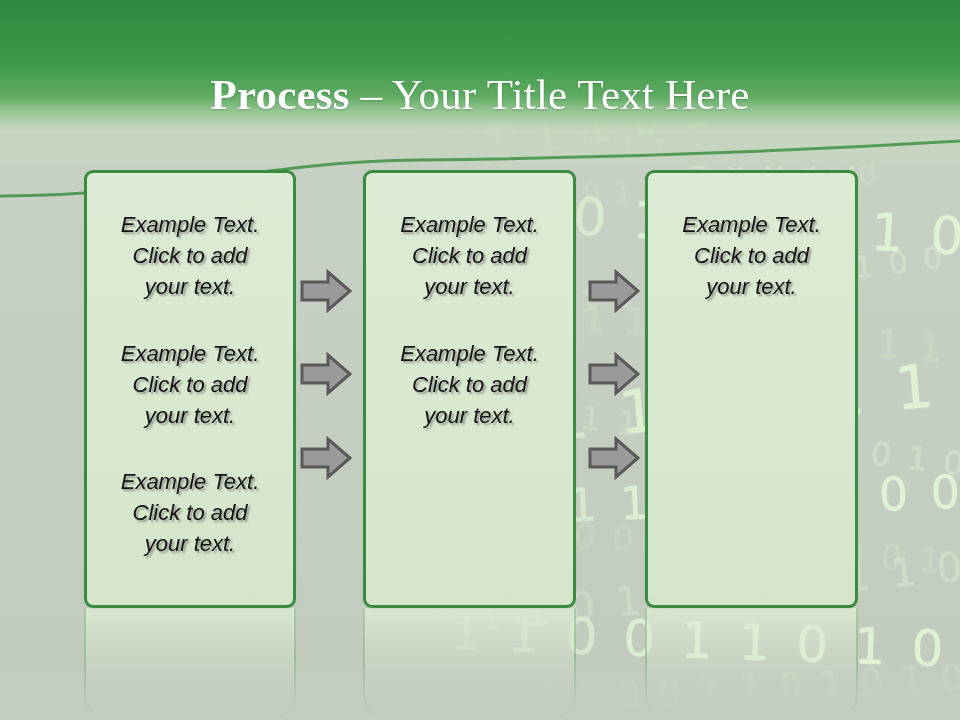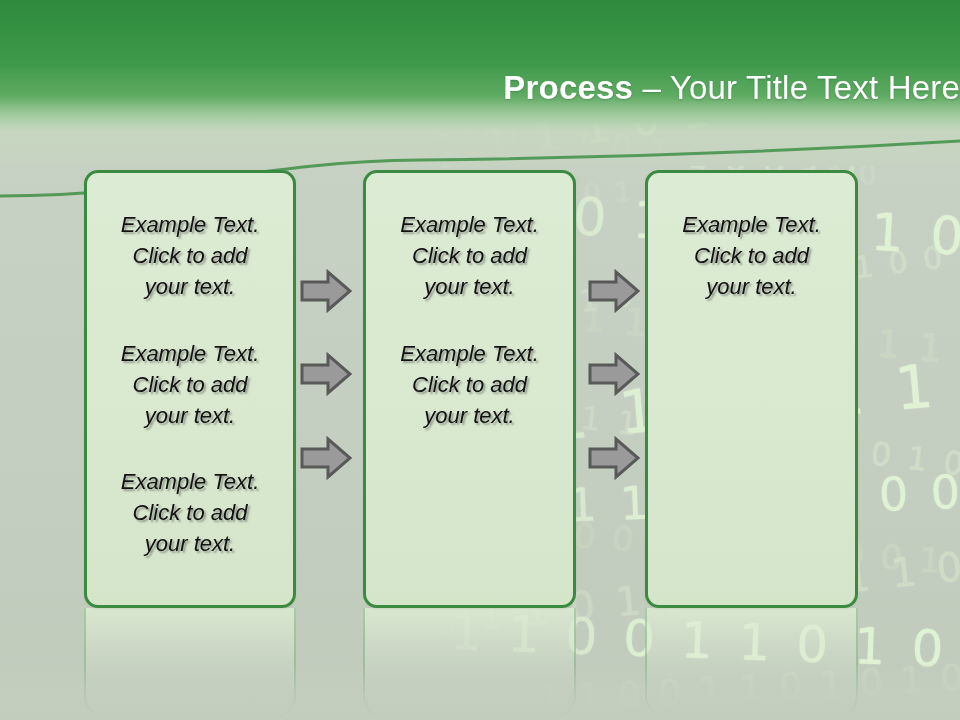--- a/index.html
+++ b/index.html
@@ -38,33 +38,33 @@
   .header-fade{
     position:absolute;left:0;top:96px;width:960px;height:70px;
     background:linear-gradient(180deg, rgba(150,196,147,0) 0%, rgba(198,216,190,.78) 45%, rgba(198,211,193,1) 100%);
   }
   .header-swoosh{
     position:absolute;left:0;top:118px;width:960px;height:80px;overflow:hidden;
   }
   .header-swoosh svg{display:block;}
 
   .slide-title{
-    position:absolute;left:0;top:46px;width:960px;text-align:right;
-    color:#ffffff;font-size:33px;line-height:40px;letter-spacing:.2px;
+    position:absolute;left:0;top:46px;width:960px;text-align:center;
+    color:#ffffff;font-size:43px;line-height:40px;letter-spacing:.2px;
     text-shadow:0 1px 2px rgba(0,0,0,.18);
-    font-family:Liberation Sans, sans-serif;
+    font-family:Liberation Serif, serif;
   }
   .slide-title .t-bold{font-weight:bold;}
   .slide-title .t-rest{font-weight:400;}
 
   
   .box{
     position:absolute;
     border:3px solid #3a8b3f;
-    border-radius:14px;
+    border-radius:9px;
     background:linear-gradient(180deg,#dcebd3 0%,#d9e9d0 55%,#d4e5ca 100%);
     box-sizing:border-box;
     box-shadow:0 1px 2px rgba(60,90,55,.10);
   }
   #box1{left:84px;top:170px;width:212px;height:438px;}
   #box2{left:363px;top:170px;width:213px;height:438px;}
   #box3{left:645px;top:170px;width:213px;height:438px;}
 
   .blk{
     position:absolute;left:8px;width:calc(100% - 16px);

